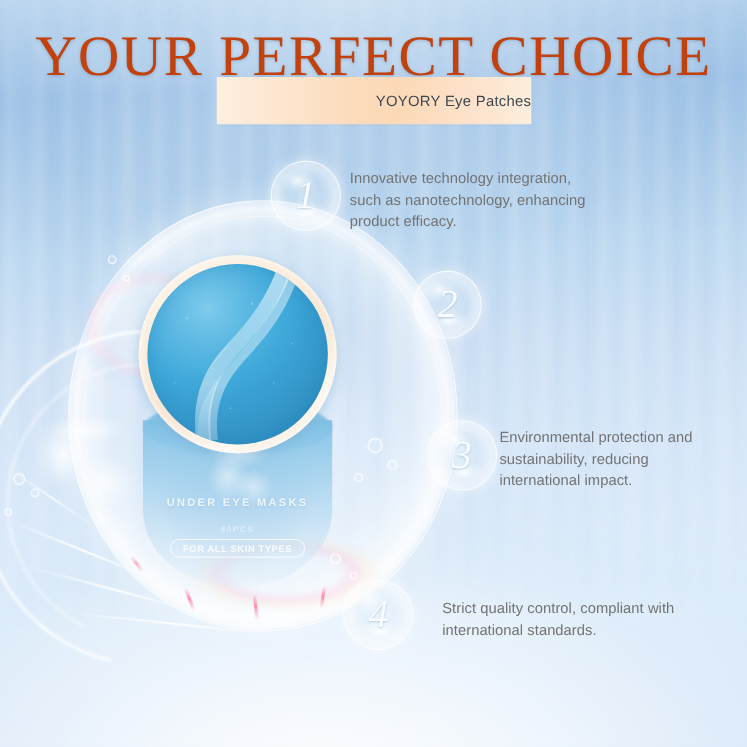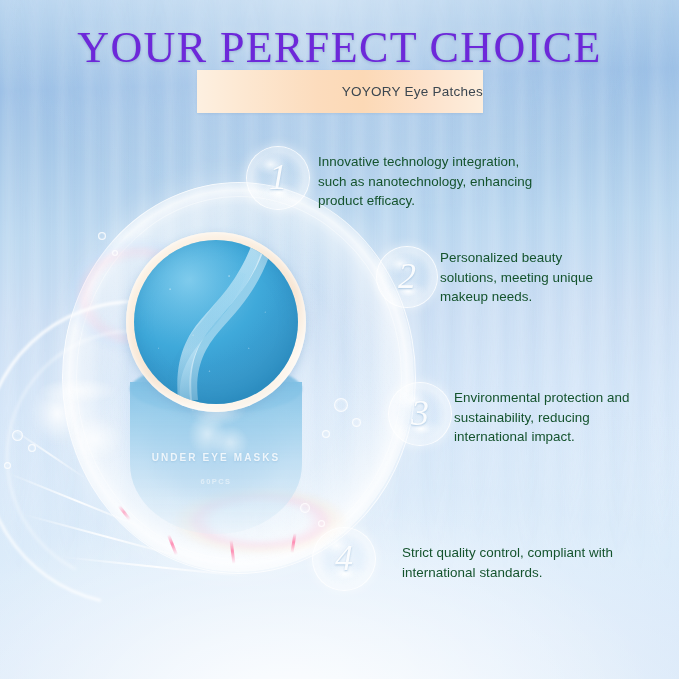--- a/index.html
+++ b/index.html
@@ -74,23 +74,23 @@
     background: radial-gradient(70% 100% at 42% 95%, rgba(255,255,255,0.80) 0%, rgba(255,255,255,0.30) 45%, rgba(255,255,255,0) 78%);
   }
 
   
   .title {
     position: absolute;
     left: 0; top: 22px;
     width: 679px;
     text-align: center;
     font-family: "Liberation Serif", "DejaVu Serif", serif;
-    font-size: 44px;
+    font-size: 52px;
     letter-spacing: 1.4px;
-    color: #6d28d9;
+    color: #c2410c;
     text-shadow: 0 1px 3px rgba(90,130,175,0.45), 0 0 14px rgba(255,255,255,0.35);
     white-space: nowrap;
   }
   .subtitle-banner {
     position: absolute;
     left: 197px; top: 70px;
     width: 286px; height: 43px;
     background: linear-gradient(90deg,
       #fdf0e1 0%,
       #fde8d2 16%,
@@ -368,21 +368,21 @@
   .bullet-num {
     font-family: "Liberation Serif", "DejaVu Serif", serif;
     font-style: italic;
     font-size: 36px;
     color: rgba(255,255,255,0.92);
     text-shadow: 0 1px 2px rgba(125,170,210,0.55), 0 0 8px rgba(255,255,255,0.5);
     transform: translateY(-1px);
   }
   .bullet-text {
     position: absolute;
-    color: #14532d;
+    color: #737373;
     font-size: 13.4px;
     line-height: 19.5px;
     letter-spacing: 0.05px;
     white-space: pre-line;
     font-family: "Liberation Sans", sans-serif;
   }
 </style>
 </head>
 <body>
 
@@ -431,20 +431,21 @@
   </div>
 
   <div class="product-wrap">
     <div class="jar-shadow"></div>
     <div class="jar-body-top"></div>
     <div class="jar-body"></div>
     <div class="jar-fizz"></div>
     <div class="label-ghost">R          N</div>
     <div class="label-main">UNDER EYE MASKS</div>
     <div class="label-count">60PCS</div>
+    <div class="label-pill">FOR ALL SKIN TYPES</div>
 
     <div class="patch-rim"></div>
     <div class="patch-disc">
       <svg class="patch-swirl" viewBox="0 0 164 164">
         <defs>
           <linearGradient id="swirlHi" x1="0" y1="0" x2="1" y2="1">
             <stop offset="0%" stop-color="#ffffff" stop-opacity="0.95"></stop>
             <stop offset="55%" stop-color="#e6f6ff" stop-opacity="0.75"></stop>
             <stop offset="100%" stop-color="#bfe6f7" stop-opacity="0.25"></stop>
           </linearGradient>
@@ -471,23 +472,20 @@
   <div class="bullet-bubble" style="left:246px; top:146px; width:62px; height:62px;">
     <span class="bullet-num">1</span>
   </div>
   <div class="bullet-text" style="left:318px; top:152px; width:250px;">Innovative technology integration,
 such as nanotechnology, enhancing
 product efficacy.</div>
 
   <div class="bullet-bubble" style="left:376px; top:246px; width:60px; height:60px;">
     <span class="bullet-num">2</span>
   </div>
-  <div class="bullet-text" style="left:440px; top:248px; width:220px;">Personalized beauty
-solutions, meeting unique
-makeup needs.</div>
 
   <div class="bullet-bubble" style="left:388px; top:382px; width:62px; height:62px;">
     <span class="bullet-num">3</span>
   </div>
   <div class="bullet-text" style="left:454px; top:388px; width:220px;">Environmental protection and
 sustainability, reducing
 international impact.</div>
 
   <div class="bullet-bubble" style="left:312px; top:527px; width:62px; height:62px;">
     <span class="bullet-num">4</span>

